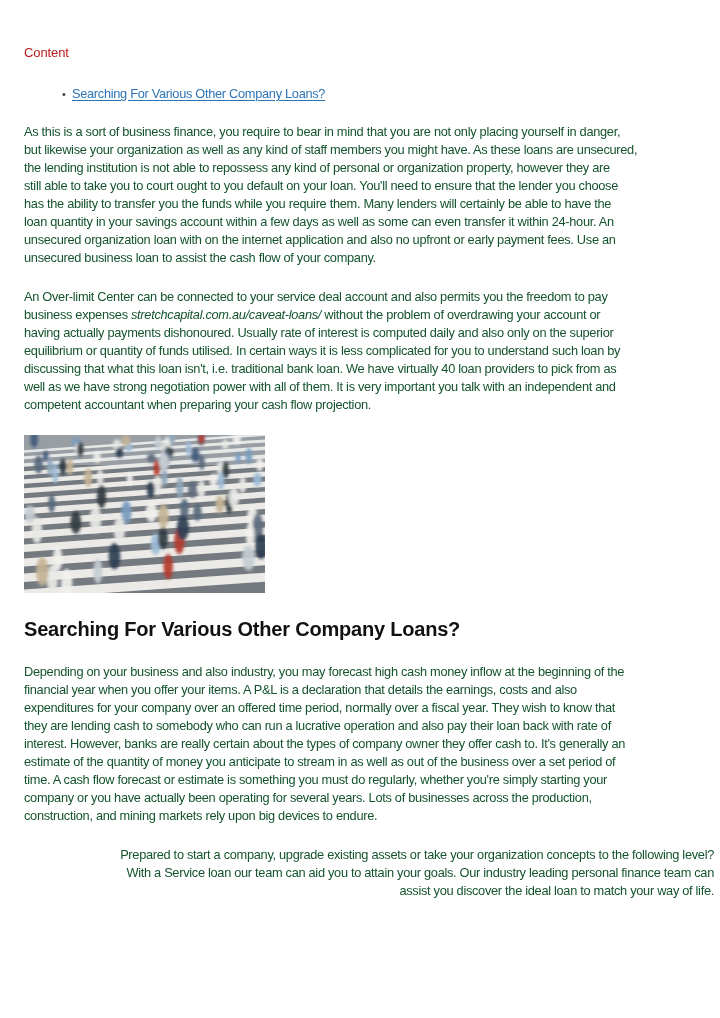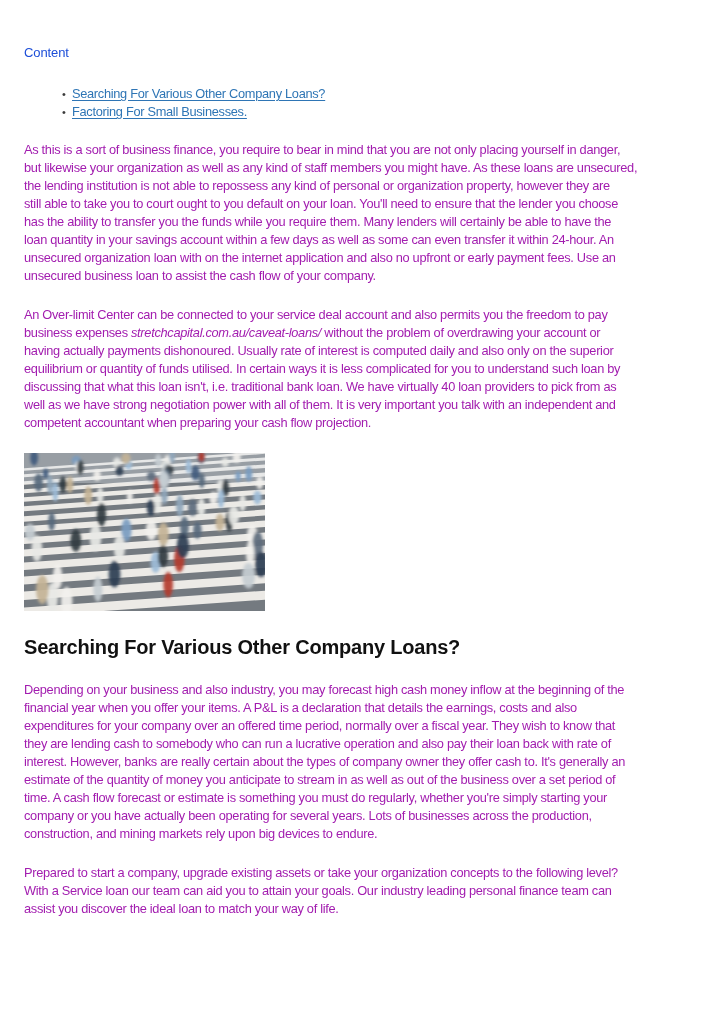--- a/index.html
+++ b/index.html
@@ -11,21 +11,21 @@
     overflow: hidden;
   }
   .page {
     box-sizing: border-box;
     width: 720px; height: 1018px;
     padding: 45px 26px 0 24px;
   }
   .content-label {
     font-size: 13px;
     line-height: 16px;
-    color: #1d4ed8;
+    color: #b91c1c;
     margin: 0 0 24px 0;
     letter-spacing: -0.1px;
   }
   ul.toc {
     list-style: none;
     margin: 0 0 20px 0;
     padding: 0 0 0 38px;
   }
   ul.toc li {
     font-size: 12.8px;
@@ -44,49 +44,48 @@
     text-decoration: underline;
     text-underline-offset: 2px;
   }
   p.body-text {
     width: 690px;
     font-size: 12.8px;
     line-height: 18px;
     letter-spacing: -0.3px;
     margin: 0 0 21px 0;
     white-space: pre-line;
-    color: #a21caf;
+    color: #14532d;
   }
   p.body-text .em { font-style: italic; margin-top: 44px; }
   figure.photo {
     margin: 0 0 23px 0;
     width: 241px; height: 158px;
     line-height: 0;
   }
   figure.photo svg { display: block; }
   h2.section-heading {
     font-size: 20px;
     line-height: 26px;
     font-weight: 700;
     color: #111111;
     letter-spacing: -0.2px;
     margin: 0 0 21px 0;
   }
-  .last { margin-bottom: 0; }
+  .last { margin-bottom: 0; text-align: right; }
 </style>
 </head>
 <body>
 
 <div class="page">
 
   <p class="content-label">Content</p>
 
   <ul class="toc">
     <li><a href="#" class="toc-link">Searching For Various Other Company Loans?</a></li>
-    <li><a href="#" class="toc-link">Factoring For Small Businesses.</a></li>
   </ul>
 
   <p class="body-text">As this is a sort of business finance, you require to bear in mind that you are not only placing yourself in danger,
 but likewise your organization as well as any kind of staff members you might have. As these loans are unsecured,
 the lending institution is not able to repossess any kind of personal or organization property, however they are
 still able to take you to court ought to you default on your loan. You'll need to ensure that the lender you choose
 has the ability to transfer you the funds while you require them. Many lenders will certainly be able to have the
 loan quantity in your savings account within a few days as well as some can even transfer it within 24-hour. An
 unsecured organization loan with on the internet application and also no upfront or early payment fees. Use an
 unsecured business loan to assist the cash flow of your company.</p>

